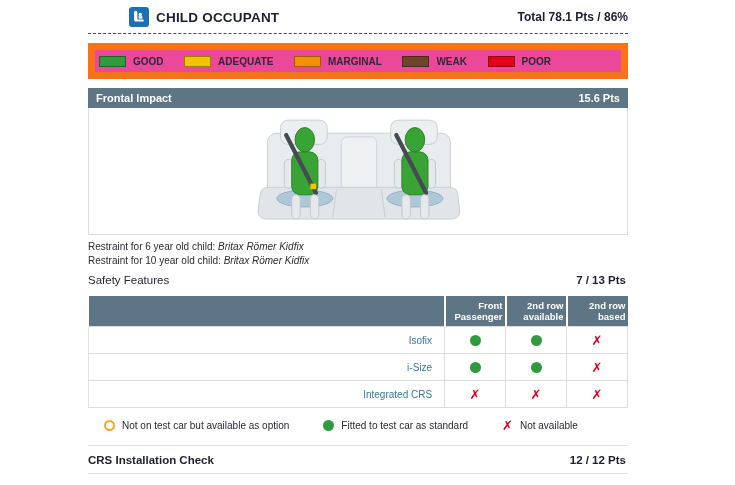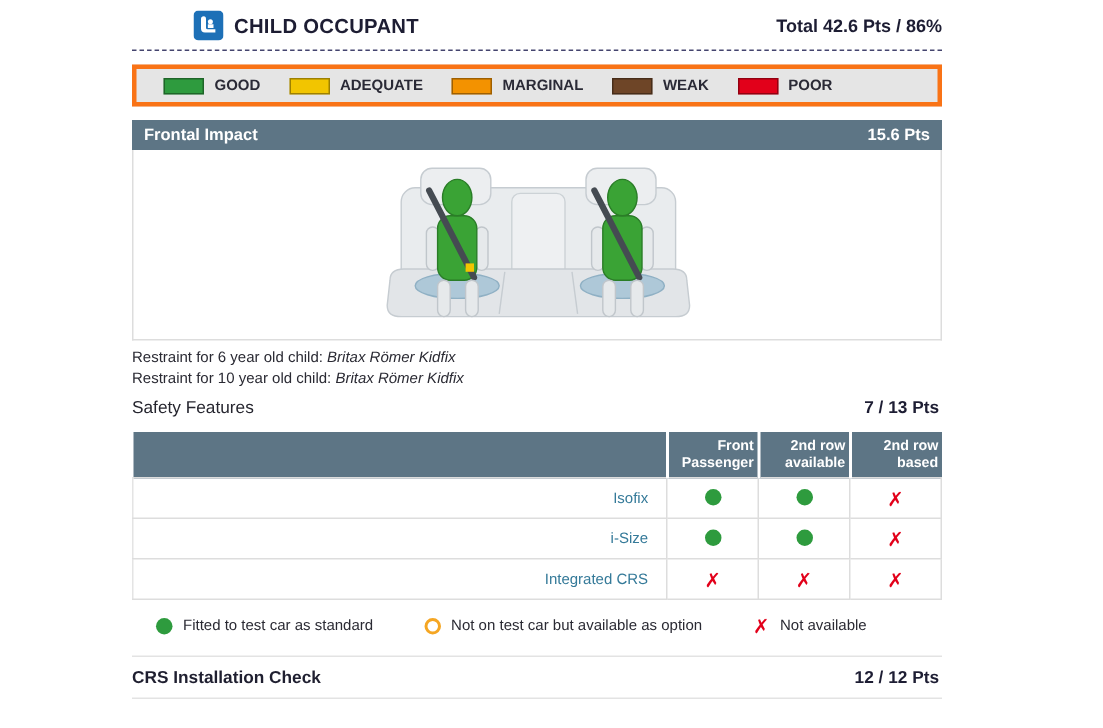--- a/index.html
+++ b/index.html
@@ -7,21 +7,21 @@
   .page{position:relative;width:540px;margin-left:88px;padding-top:5px;}
 
   
   .hdr{display:flex;align-items:center;justify-content:space-between;padding:2px 0 6px 0;border-bottom:1px dashed #44446e;}
   .hdr-left{display:flex;align-items:center;gap:7px;margin-left:41px;}
   .hdr-icon{width:20px;height:20px;flex:0 0 auto;}
   .hdr-title{font-size:13.5px;font-weight:bold;color:#1d1d33;letter-spacing:.2px;}
   .hdr-total{font-size:12px;font-weight:bold;color:#1d1d33;}
 
   
-  .legendbar{margin-top:9px;background:#e5e5e5;border:3px solid #f97316;height:22px;display:flex;align-items:center;justify-content:space-between;padding:0 70px 0 18px;}
+  .legendbar{margin-top:9px;background:#ec4899;border:7px solid #f97316;height:22px;display:flex;align-items:center;justify-content:space-between;padding:0 70px 0 4px;}
   .legitem{display:flex;align-items:center;gap:7px;}
   .legswatch{width:27px;height:11px;border:1px solid rgba(0,0,0,.35);box-sizing:border-box;}
   .leglabel{font-size:10px;font-weight:bold;color:#2a2a36;}
 
   
   .secrow{display:flex;align-items:center;justify-content:space-between;padding:7px 2px 7px 0;}
   .secrow.top{margin-top:8px;border-top:1px solid #d9d9d9;border-bottom:1px dashed #cfcfcf;}
   .sec-title{font-size:11.5px;color:#26262f;}
   .sec-pts{font-size:11.5px;font-weight:bold;color:#1d1d33;}
 
@@ -103,21 +103,21 @@
       <span class="hdr-icon">
         <svg viewBox="0 0 24 24" width="20" height="20">
           <rect x="0" y="0" width="24" height="24" rx="4" fill="#1d70b7"></rect>
           <path d="M8.2 4.5 q-2.2 0 -2.2 2.3 l0 7.6 q0 3.1 3.2 3.1 l8.3 0 l0 -2.6 l-6.3 0 q-1.2 0 -1.2 -1.2 l0 -6.9 q0 -2.3 -1.8 -2.3 z" fill="#ffffff"></path>
           <circle cx="13.5" cy="9" r="2" fill="#ffffff"></circle>
           <path d="M11.5 11 h4.5 v3 h-4.5 z" fill="#ffffff" rx="1"></path>
         </svg>
       </span>
       <span class="hdr-title">CHILD OCCUPANT</span>
     </div>
-    <span class="hdr-total">Total 42.6 Pts / 86%</span>
+    <span class="hdr-total">Total 78.1 Pts / 86%</span>
   </div>
 
   <div class="legendbar">
     <span class="legitem">
       <span class="legswatch" style="background: rgb(46, 155, 62);"></span>
       <span class="leglabel">GOOD</span>
     </span>
     <span class="legitem">
       <span class="legswatch" style="background: rgb(242, 197, 0);"></span>
       <span class="leglabel">ADEQUATE</span>
@@ -193,26 +193,26 @@
         <td class="rowlabel">Integrated CRS</td>
         <td><span class="sym sym-no">✗</span></td>
         <td><span class="sym sym-no">✗</span></td>
         <td><span class="sym sym-no">✗</span></td>
       </tr>
     </tbody>
   </table>
 
   <div class="symlegend">
     <span class="symlegitem">
+      <span class="sym sym-option"></span>
+      <span>Not on test car but available as option</span>
+    </span>
+    <span class="symlegitem">
       <span class="sym sym-yes"></span>
       <span>Fitted to test car as standard</span>
-    </span>
-    <span class="symlegitem">
-      <span class="sym sym-option"></span>
-      <span>Not on test car but available as option</span>
     </span>
     <span class="symlegitem">
       <span class="sym sym-no">✗</span>
       <span>Not available</span>
     </span>
   </div>
 
   <div class="secrow bottom">
     <span class="sec-title strong">CRS Installation Check</span>
     <span class="sec-pts">12 / 12 Pts</span>

